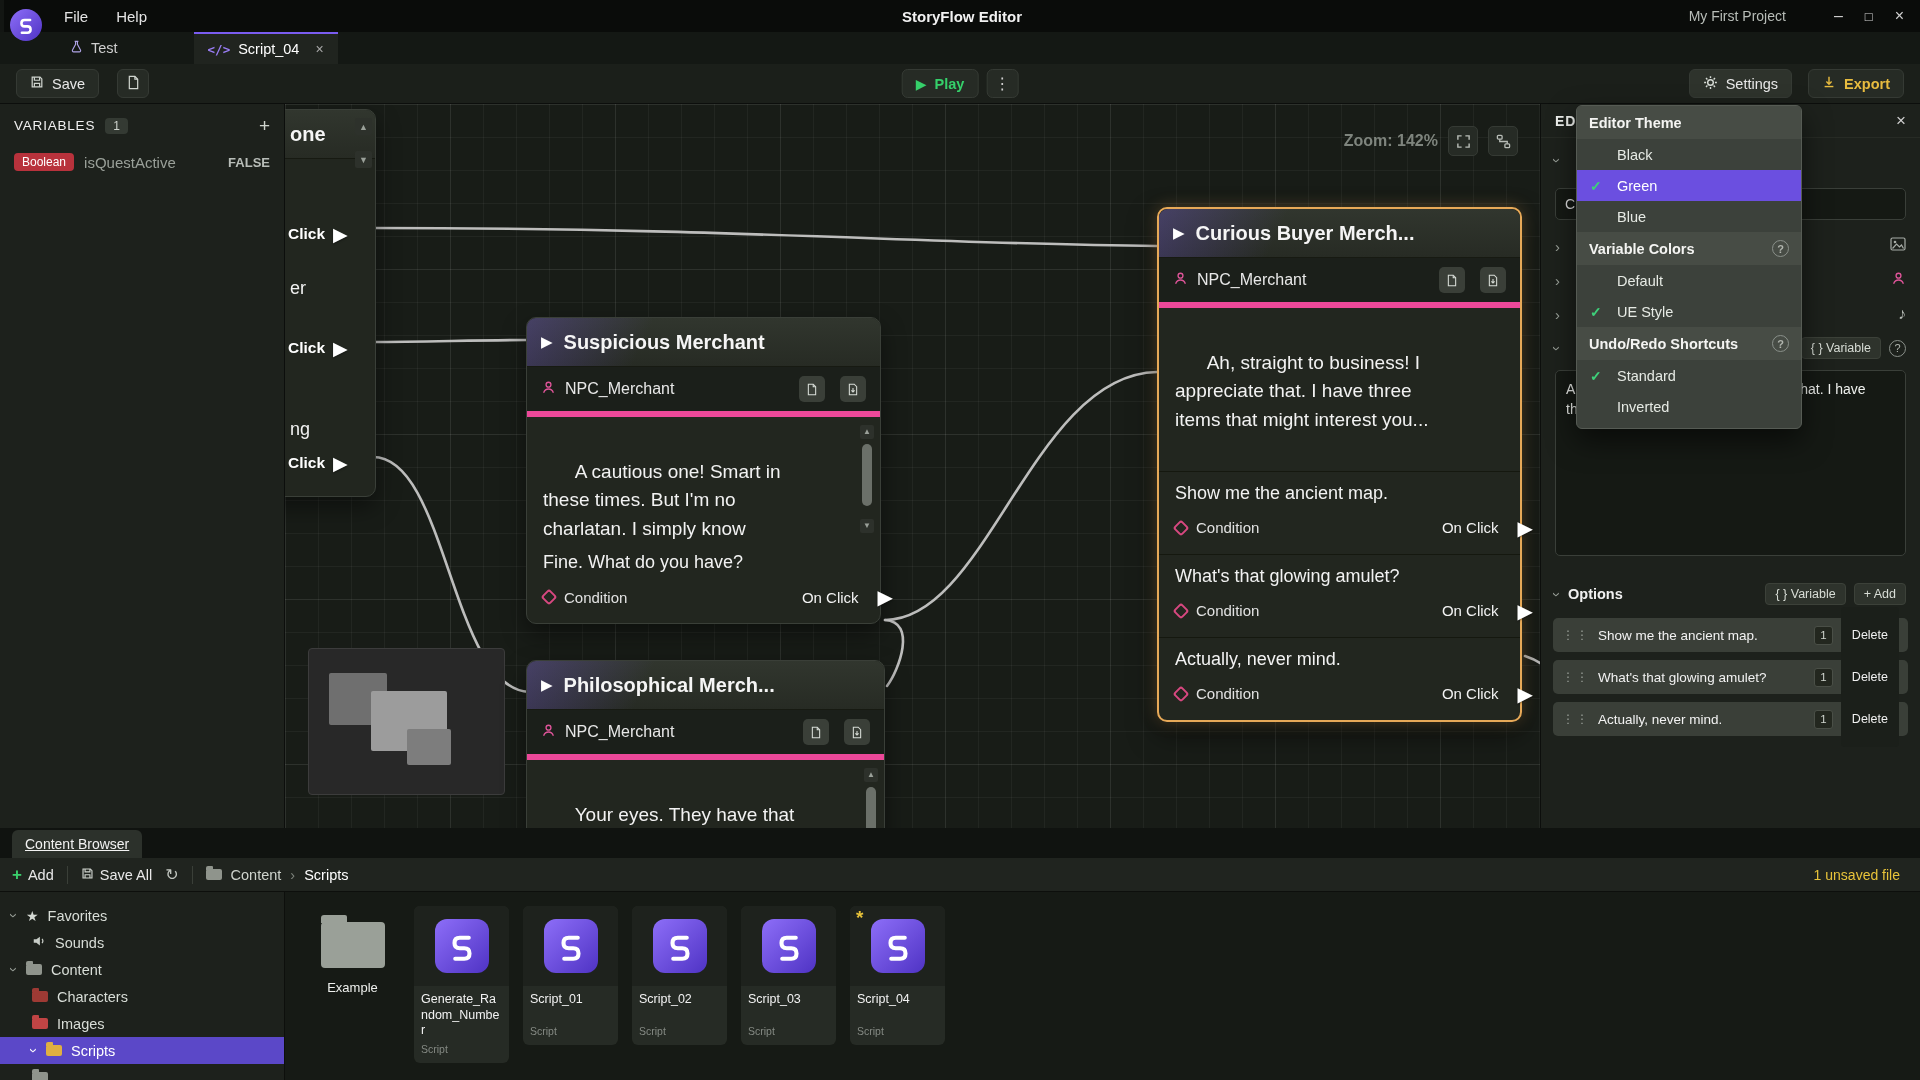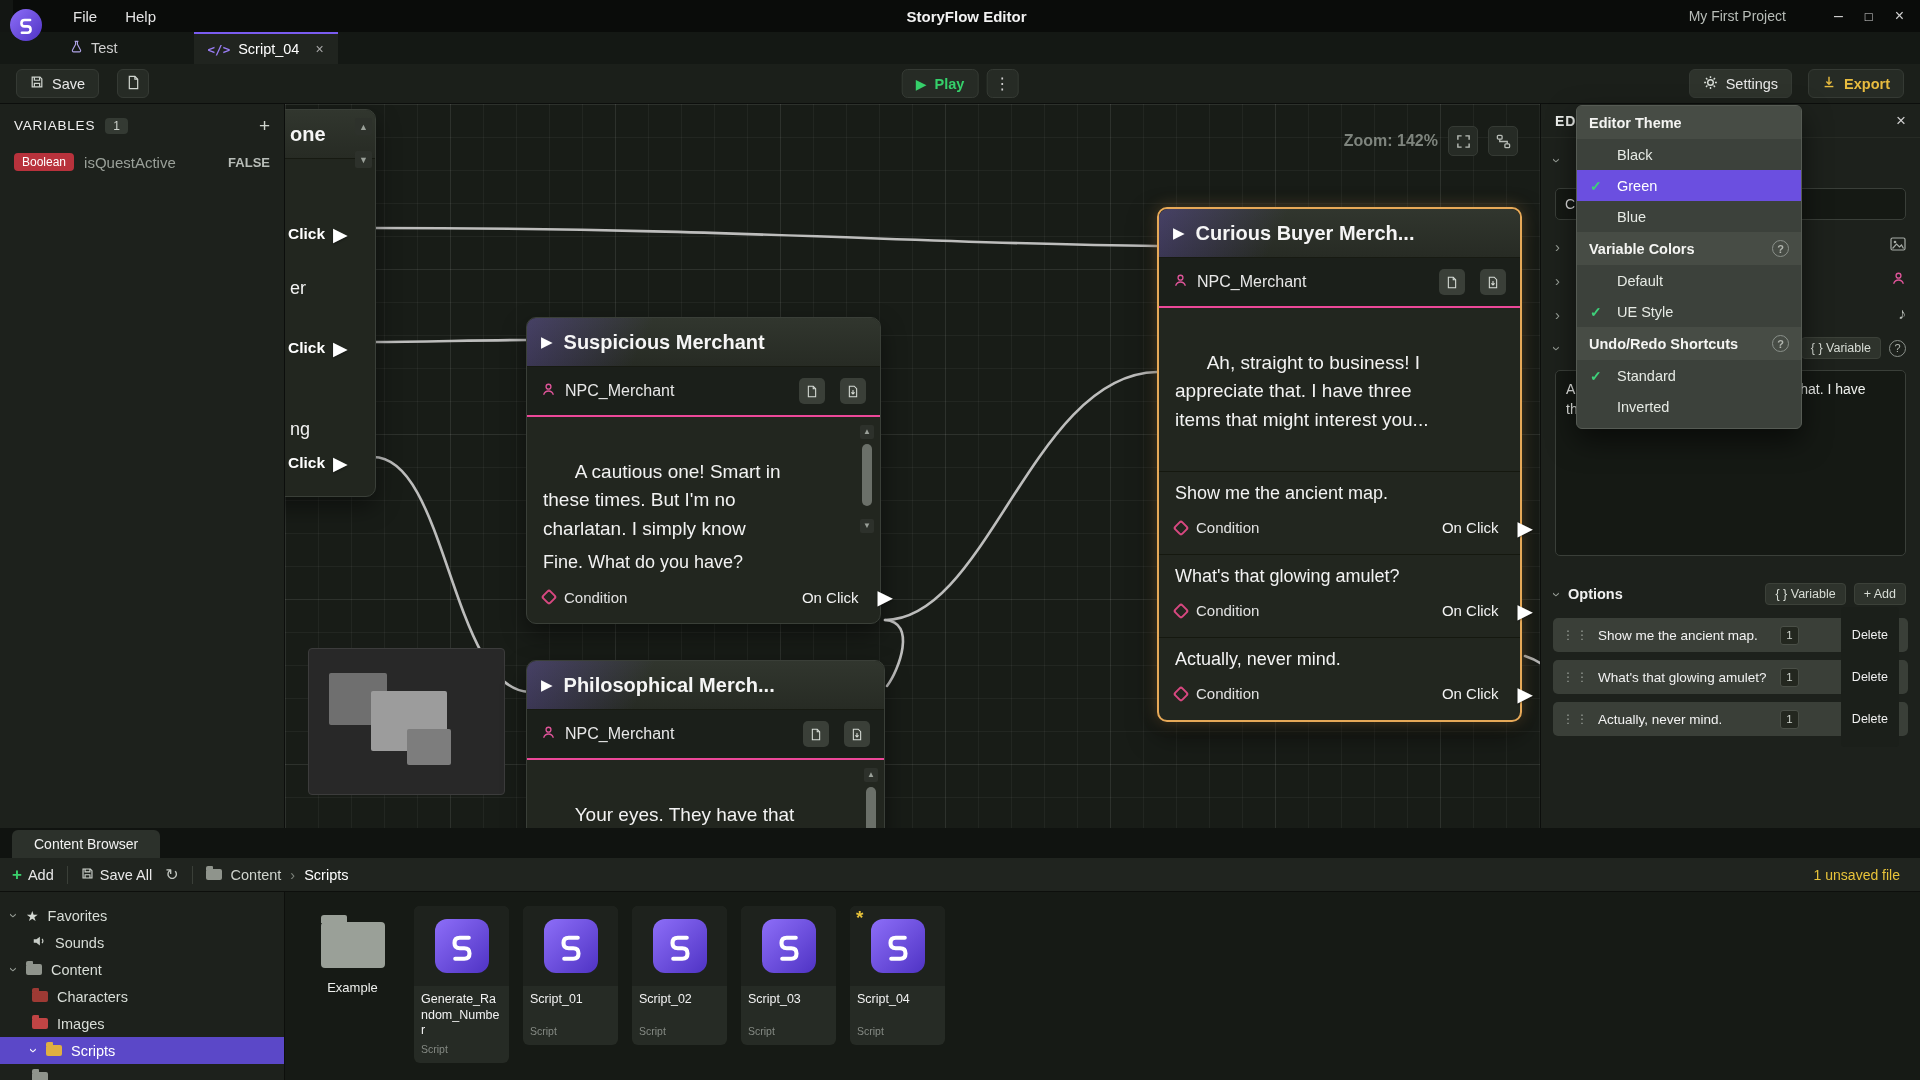--- a/index.html
+++ b/index.html
@@ -3,21 +3,21 @@
 <meta charset="utf-8">
 <style>
   * { box-sizing: border-box; margin: 0; padding: 0; }
   html,body { width:1920px; height:1080px; }
   body {
     position: relative; overflow: hidden;
     background:#131613; color:#e8e8e8;
     font-family:"Liberation Sans", sans-serif;
   }
   
-  .titlebar { position:absolute; top:0; left:13px; right:0; height:32px; background:#0a0c0a; display:flex; align-items:center; padding:0 16px; z-index:30;}
+  .titlebar { position:absolute; top:0; left:4px; right:0; height:32px; background:#0a0c0a; display:flex; align-items:center; padding:0 16px; z-index:30;}
   .app-logo { position:absolute; left:10px; top:9px; width:32px; height:32px; border-radius:50%; background:linear-gradient(135deg,#8d6ef8,#4f33c4); display:flex; align-items:center; justify-content:center; z-index:55;}
   .menus { margin-left:44px; display:flex; gap:28px; }
   .menu { font-size:15px; color:#e4e4e4; cursor:default;}
   .app-title { position:absolute; left:50%; transform:translateX(-50%); font-size:15px; font-weight:bold; color:#f2f2f2;}
   .tb-right { margin-left:auto; display:flex; align-items:center; gap:22px;}
   .project-name { color:#b8bdb8; font-size:14px; margin-right:26px;}
   .win-btn { color:#d2d2d2; font-size:16px; line-height:1;}
   .win-btn.maxi { font-size:13px;}
   
   .tabbar { position:absolute; top:32px; left:0; right:0; height:32px; background:#141814; display:flex; align-items:stretch; padding-left:56px; z-index:29;}
@@ -63,21 +63,21 @@
   .zoom-btn { width:30px; height:30px; background:#262b25; border:1px solid #353a34; border-radius:5px; display:flex; align-items:center; justify-content:center;}
   .wires { position:absolute; left:0; top:0; z-index:1;}
   .wire { stroke:#d4d4d4; stroke-width:2.6; fill:none; opacity:.88; stroke-linecap:round;}
   .node { position:absolute; background:#22261f; border:1px solid #3a3f38; border-radius:10px; box-shadow:0 10px 24px rgba(0,0,0,.45); z-index:3;}
   .node.selected { border:2px solid #e7a958; box-shadow:0 0 16px rgba(231,169,88,.28), 0 12px 28px rgba(0,0,0,.5);}
   .node-header { height:49px; display:flex; align-items:center; gap:11px; padding:0 14px; border-radius:9px 9px 0 0;
     background: linear-gradient(115deg, rgba(120,90,230,.30), rgba(120,90,230,0) 34%), linear-gradient(180deg,#31362e,#272b24);
     border-bottom:1px solid #171a12;}
   .node-title { font-size:20px; font-weight:bold; color:#f5f5f5; white-space:nowrap;}
   .play-glyph { color:#fff; font-size:15px;}
-  .npc-row { height:50px; display:flex; align-items:center; gap:9px; padding:0 14px; background:#1b1f1a; border-bottom:2px solid #ec4899;}
+  .npc-row { height:50px; display:flex; align-items:center; gap:9px; padding:0 14px; background:#1b1f1a; border-bottom:6px solid #ec4899;}
   .npc-name { font-size:16px; color:#e8e8e8; flex:1;}
   .mini-btn { width:26px; height:26px; background:#3a3f38; border-radius:5px; display:flex; align-items:center; justify-content:center; margin-left:6px;}
   .node-body { position:relative; padding:12px 34px 8px 16px; font-size:19px; line-height:1.5; color:#f2f2f2; white-space:pre-wrap;}
   .node-body.clip124 { height:124px; overflow:hidden;}
   .vscroll { position:absolute; top:8px; right:6px; bottom:8px; width:14px;}
   .vs-btn { position:absolute; left:0; width:14px; height:14px; background:#2d312b; color:#9aa099; font-size:8px; display:flex; align-items:center; justify-content:center; border-radius:2px;}
   .vs-up { top:0;} .vs-down { bottom:0;}
   .vs-thumb { position:absolute; left:2px; top:19px; width:10px; height:62px; background:#6b7069; border-radius:5px;}
   .option-text { padding:11px 16px 4px; font-size:18px; color:#f2f2f2;}
   .cond-row { display:flex; align-items:center; gap:9px; padding:8px 16px 14px;}
@@ -111,32 +111,32 @@
   .music-glyph { color:#b8bdb7; font-size:16px;}
   .var-btn { background:#2e332c; border:1px solid #3c4139; border-radius:4px; padding:3px 9px; font-size:12.5px; color:#d8ddd6; white-space:nowrap;}
   .help-circle { width:17px; height:17px; border:1.5px solid #8a908a; border-radius:50%; color:#b0b5ae; font-size:11px; display:inline-flex; align-items:center; justify-content:center; flex:none;}
   .insp-textarea { position:absolute; left:14px; right:14px; top:266px; height:186px; background:#151914; border:1px solid #3a3f39; border-radius:5px; padding:8px 10px; font-size:14px; line-height:1.45; color:#eef0ed; overflow:hidden;}
   .insp-opt-header { position:absolute; top:474px; left:0; right:0; height:32px; display:flex; align-items:center; gap:8px; padding:0 14px;}
   .insp-opt-title { font-size:14.5px; font-weight:bold; color:#f0f0f0;}
   .insp-opt { position:absolute; left:12px; right:12px; height:34px; background:#3a3f38; border-radius:5px; display:flex; align-items:center; gap:8px; padding:0 9px;}
   .handle { color:#9aa099; font-size:12px; letter-spacing:2px; flex:none;}
   .opt-text { flex:1; font-size:13.5px; color:#f2f2f2; white-space:nowrap; overflow:hidden;}
   .count-badge { min-width:19px; height:19px; background:#23271f; border:1px solid #4a4f47; border-radius:3px; color:#cfd4cd; font-size:11.5px; display:flex; align-items:center; justify-content:center; padding:0 4px; flex:none;}
-  .delete-btn { background:#1b1f1a; border-radius:4px; color:#f0f0f0; font-size:12.5px; padding:21px 11px; flex:none;margin-left:34px;}
+  .delete-btn { background:#1b1f1a; border-radius:4px; color:#f0f0f0; font-size:12.5px; padding:21px 11px; flex:none;}
   
   .dropdown { position:absolute; left:1576px; top:105px; width:226px; background:#3c413b; border:1px solid #565b54; border-radius:6px; box-shadow:0 12px 28px rgba(0,0,0,.55); z-index:60; overflow:hidden; padding-bottom:6px;}
   .dd-header { height:33px; background:#474c45; display:flex; align-items:center; gap:8px; padding:0 12px; font-size:14.5px; font-weight:bold; color:#f4f4f2;}
   .dd-header .help-circle { margin-left:auto;}
   .dd-item { height:31px; display:flex; align-items:center; padding:0 12px 0 40px; font-size:14.5px; color:#e6eae4; position:relative;}
   .dd-item.selected { background:#6b4fe0; color:#fff;}
   .dd-check { position:absolute; left:13px; color:#3ed07a; font-size:14px; font-weight:bold;}
   
   .bottom { position:absolute; top:828px; left:0; right:0; height:252px; background:#191d18; z-index:25;}
   .cb-tabstrip { height:30px; background:#101310; display:flex; align-items:flex-end; padding-left:12px;}
-  .cb-tab { background:#2c312b; color:#f2f2f2; font-size:14px; padding:6px 22px; border-radius:6px 6px 0 0;}
+  .cb-tab { background:#2c312b; color:#f2f2f2; font-size:14px; padding:6px 13px; border-radius:6px 6px 0 0;text-decoration:underline;}
   .cb-toolbar { height:34px; background:#20241f; border-bottom:1px solid #0d0f0c; display:flex; align-items:center; gap:13px; padding:0 12px;}
   .cb-btn { display:flex; align-items:center; gap:6px; font-size:14.5px; color:#e8e8e8;}
   .add-plus { color:#3ad06c; font-weight:bold; font-size:17px;}
   .cb-divider { width:1px; height:18px; background:#3a3f38;}
   .refresh { color:#c0c5bf; font-size:16px;}
   .breadcrumb { display:flex; align-items:center; gap:9px; font-size:14.5px; color:#cfd4cd;}
   .crumb-sep { color:#7e837d;}
   .crumb-current { color:#fff;}
   .unsaved { margin-left:auto; color:#e8c33a; font-size:14px; padding-right:8px;}
   .cb-body { position:absolute; top:64px; bottom:0; left:0; right:0; display:flex;}

